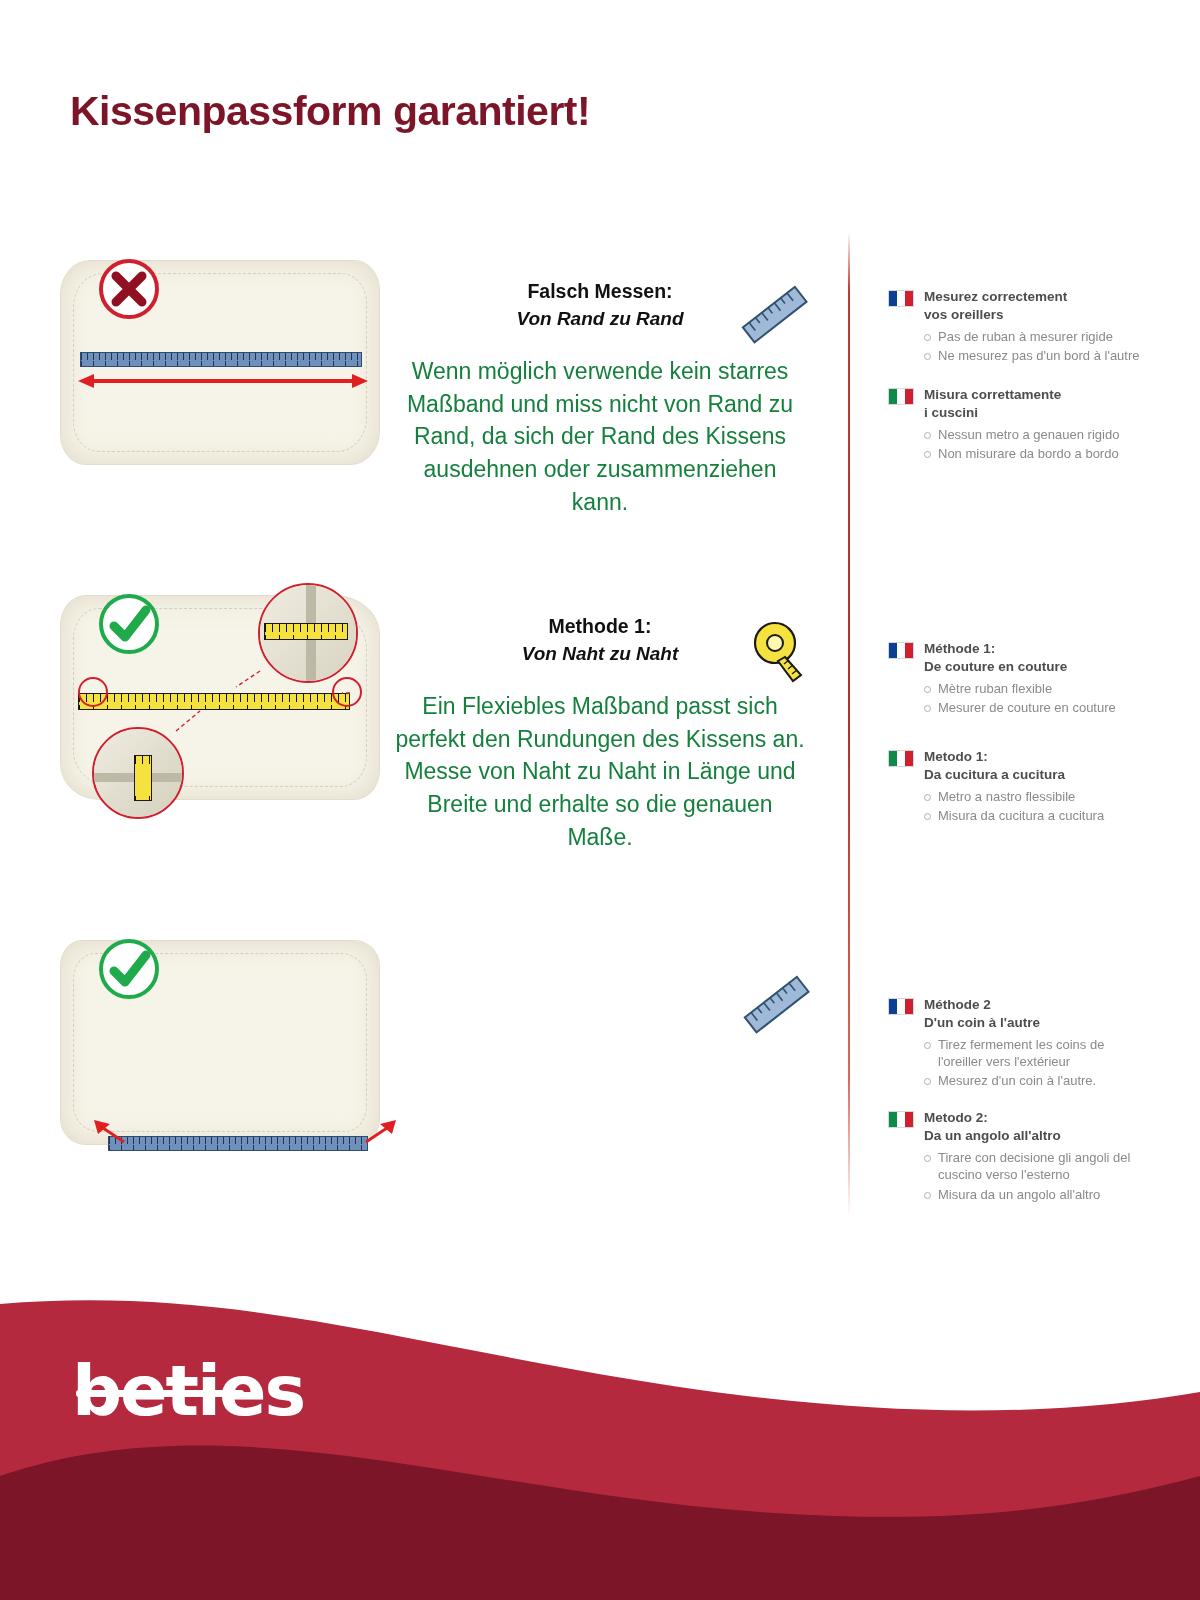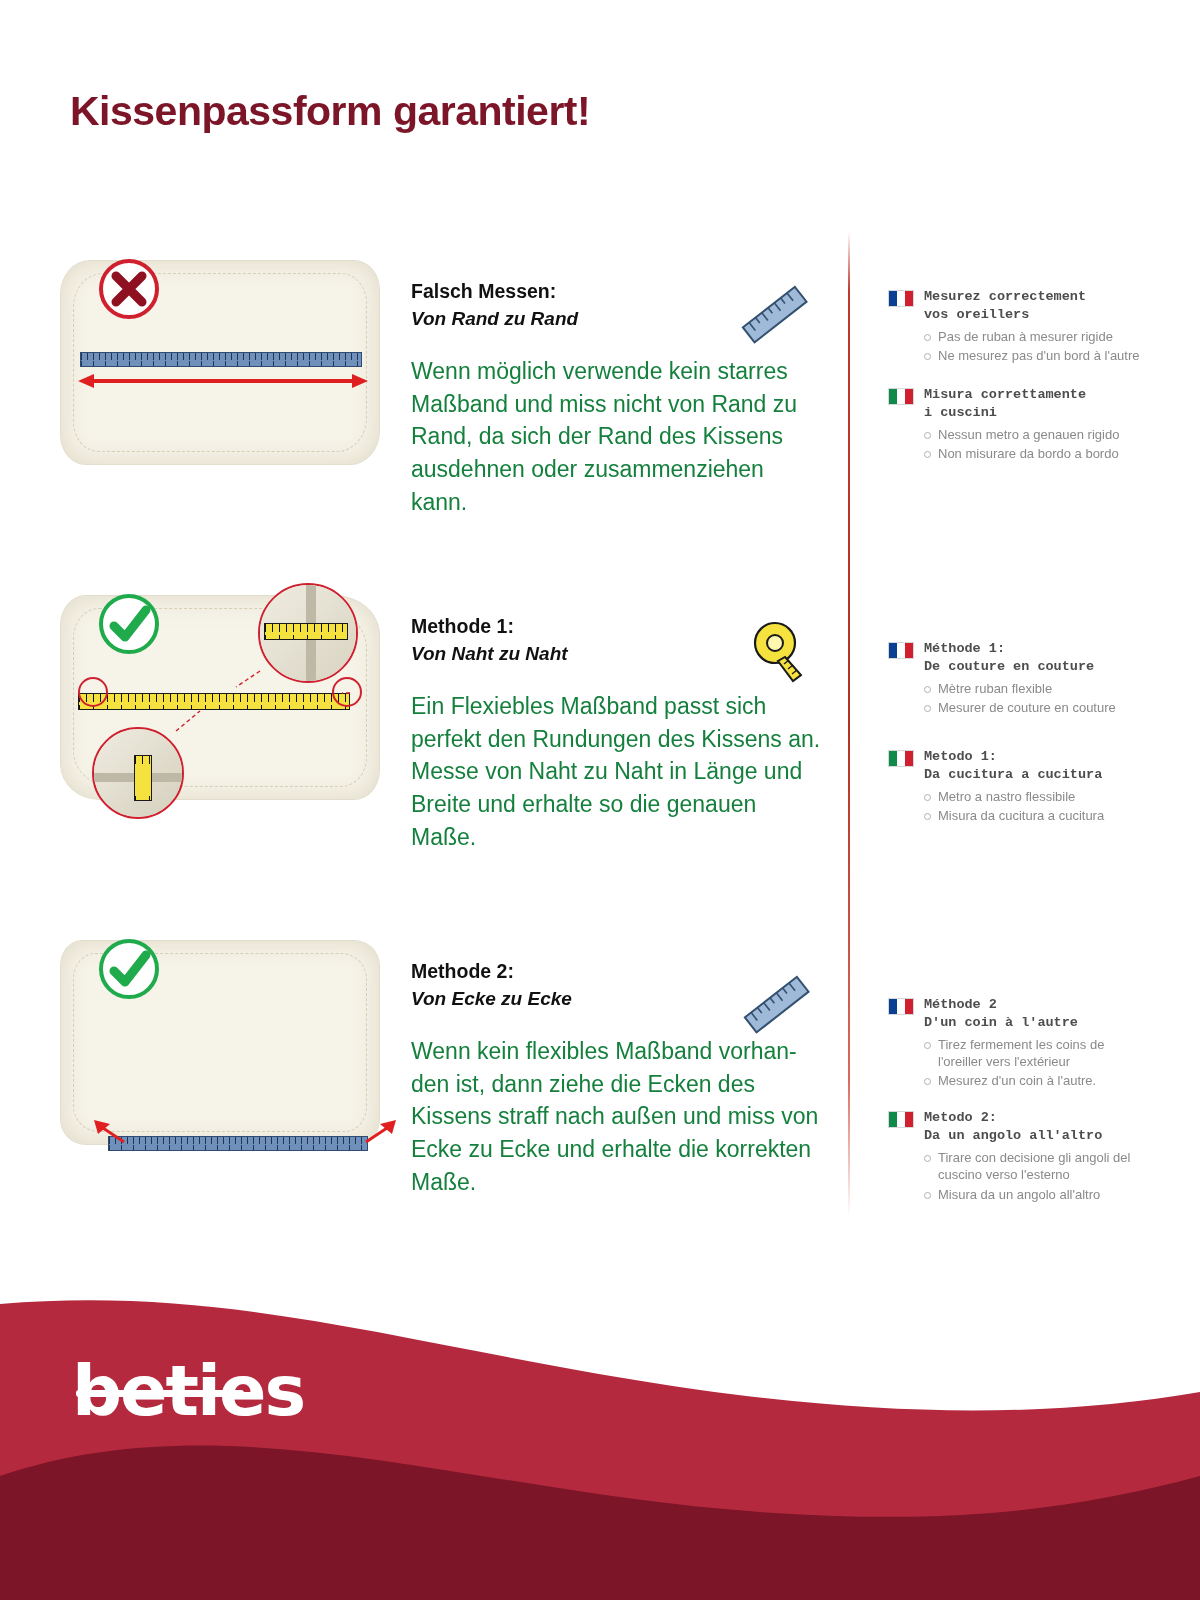--- a/index.html
+++ b/index.html
@@ -100,21 +100,21 @@
     overflow:hidden;
     background:#efece0;
   }
   .circle-small {
     position:absolute;
     border:2px solid #d0202f;
     border-radius:50%;
   }
 
   
-  .txt { position:absolute; left:411px; width:410px; color:#222; }
+  .txt { position:absolute; left:395px; width:410px; color:#222;text-align:center; }
   .txt h3 { margin:0; font-size:19.5px; font-weight:bold; color:#111; }
   .txt .sub { margin:3px 0 0; font-size:19px; font-style:italic; font-weight:bold; color:#111; }
   .txt p { margin:22px 0 0; font-size:23px; line-height:1.42; color:#15803d; }
 
   .icon-ruler { position:absolute; width:74px; height:74px; }
   .icon-tapemeasure { position:absolute; width:66px; height:66px; }
 
   
   .divider {
     position:absolute;
@@ -128,21 +128,21 @@
   .i18n-group { position:relative; margin-bottom:16px; }
   .flag {
     position:absolute; left:0; top:2px;
     width:26px; height:17px;
     border:1px solid #d8d8d8;
     display:flex;
   }
   .flag span { flex:1 1 auto; }
   .i18n-head {
     margin:0 0 4px 36px;
-    font-size:13.5px; font-weight:bold; color:#4d4d4d; line-height:1.32;font-family:Liberation Mono, monospace;
+    font-size:13.5px; font-weight:bold; color:#4d4d4d; line-height:1.32;
   }
   .i18n-list { margin:0; padding:0; list-style:none; }
   .i18n-list li {
     position:relative;
     margin:0 0 2px 36px;
     padding-left:14px;
     font-size:13px; color:#8a8a8a; line-height:1.33;
   }
   .i18n-list li::before {
     content:"";
@@ -286,25 +286,20 @@
       <line x1="286" y1="34" x2="310" y2="18" stroke="#e02020" stroke-width="3"></line>
       <polygon points="316,12 300,16 312,26" fill="#e02020"></polygon>
     </svg>
 
     <svg class="mark" viewBox="0 0 62 62">
       <circle cx="31" cy="31" r="28" fill="#ffffff" stroke="#1faa4b" stroke-width="4"></circle>
       <path d="M16 33 L27 44 L48 17" fill="none" stroke="#1faa4b" stroke-width="9" stroke-linecap="round" stroke-linejoin="round"></path>
     </svg>
   </div>
 
-  <div class="txt" style="top:40px;">
-    <h3>Methode 2:</h3>
-    <p class="sub">Von Ecke zu Ecke</p>
-    <p>Wenn kein flexibles Maßband vorhan-den ist, dann ziehe die Ecken des Kissens straff nach außen und miss von Ecke zu Ecke  und erhalte die korrekten Maße.</p>
-  </div>
 
   <svg class="icon-ruler" style="left:740px; top:48px;" viewBox="0 0 74 74">
     <g transform="rotate(-38 37 37)">
       <rect x="4" y="27" width="66" height="19" fill="#9fb9d8" stroke="#33506f" stroke-width="2"></rect>
       <g stroke="#33506f" stroke-width="1.6">
         <line x1="12" y1="27" x2="12" y2="37"></line>
           <line x1="20" y1="27" x2="20" y2="34"></line>
         <line x1="28" y1="27" x2="28" y2="37"></line>
           <line x1="36" y1="27" x2="36" y2="34"></line>
         <line x1="44" y1="27" x2="44" y2="37"></line>

